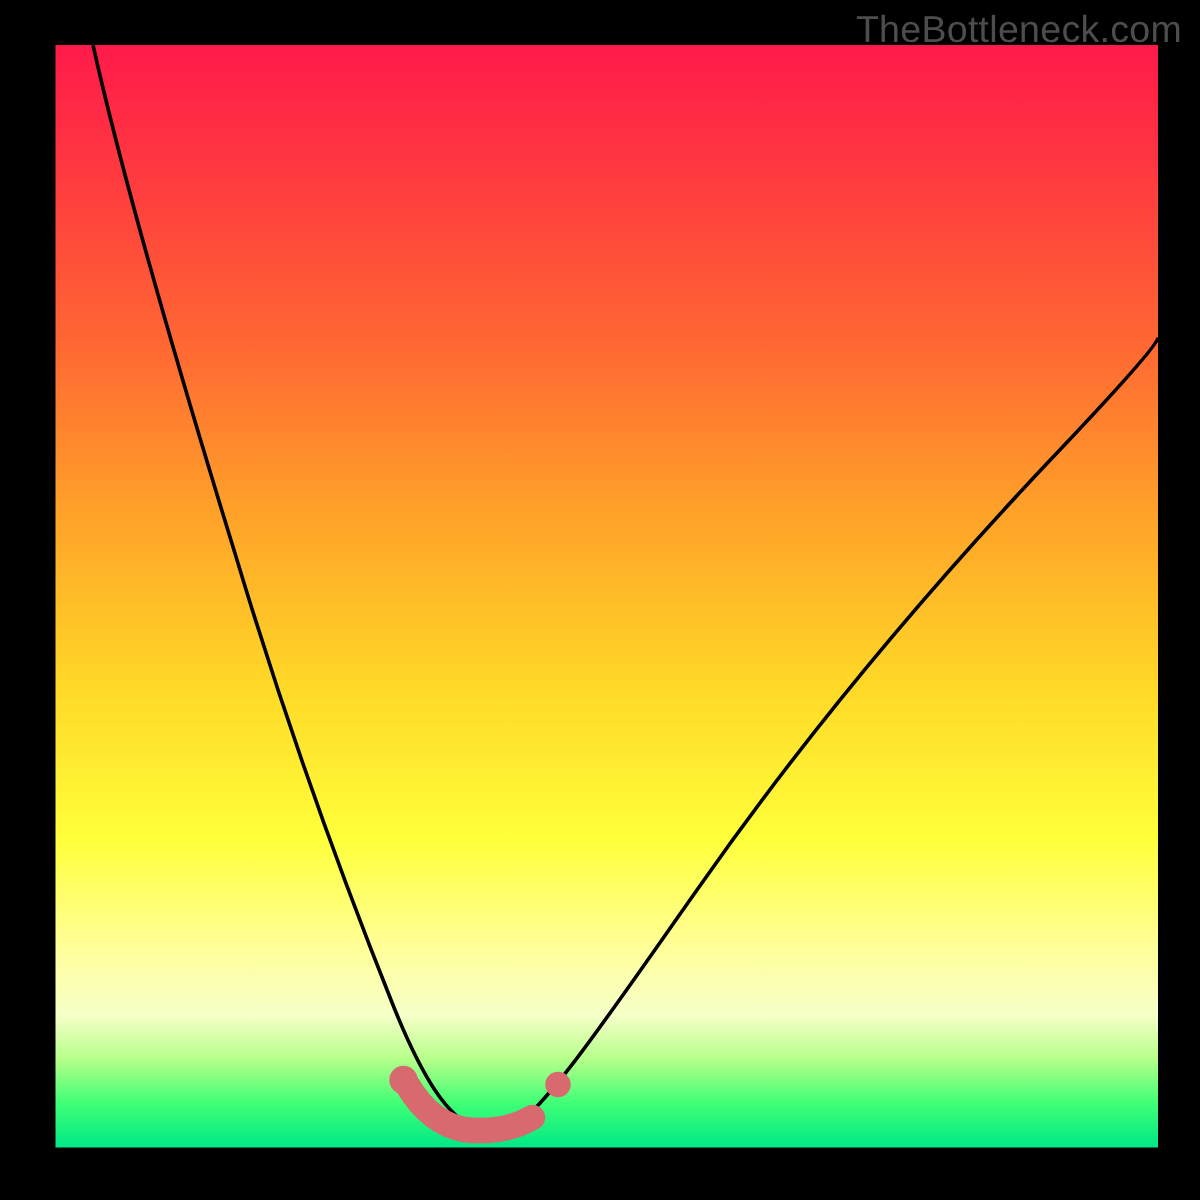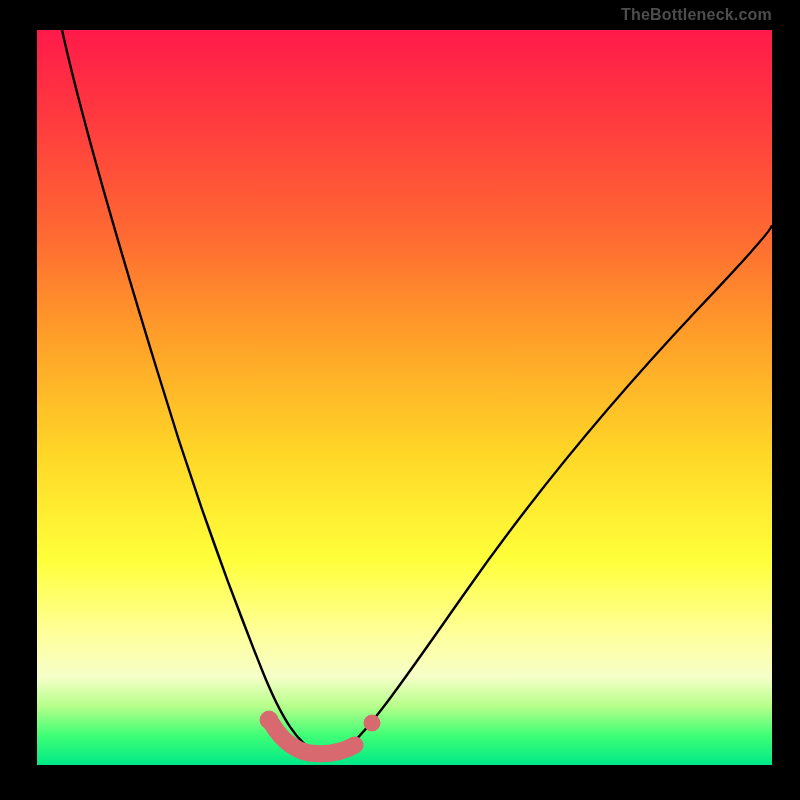--- a/index.html
+++ b/index.html
@@ -37,25 +37,25 @@
       #ffff9a 82%,
       #f6ffc8 88%,
       #b6ff8a 92%,
       #3fff76 96%,
       #00e887 100%
     );
   }
   .watermark {
     position: absolute;
     top: 6px;
-    right: 28px;
+    right: 12px;
     color: #4d4d4d;
-    font-size: 16px;
+    font-size: 25px;
     letter-spacing: 0.2px;
-    font-weight: 700;
+    font-weight: 400;
   }
   svg.curves {
     position: absolute;
     left: 0;
     top: 0;
     width: 735px;
     height: 735px;
     overflow: visible;
   }
 </style>

